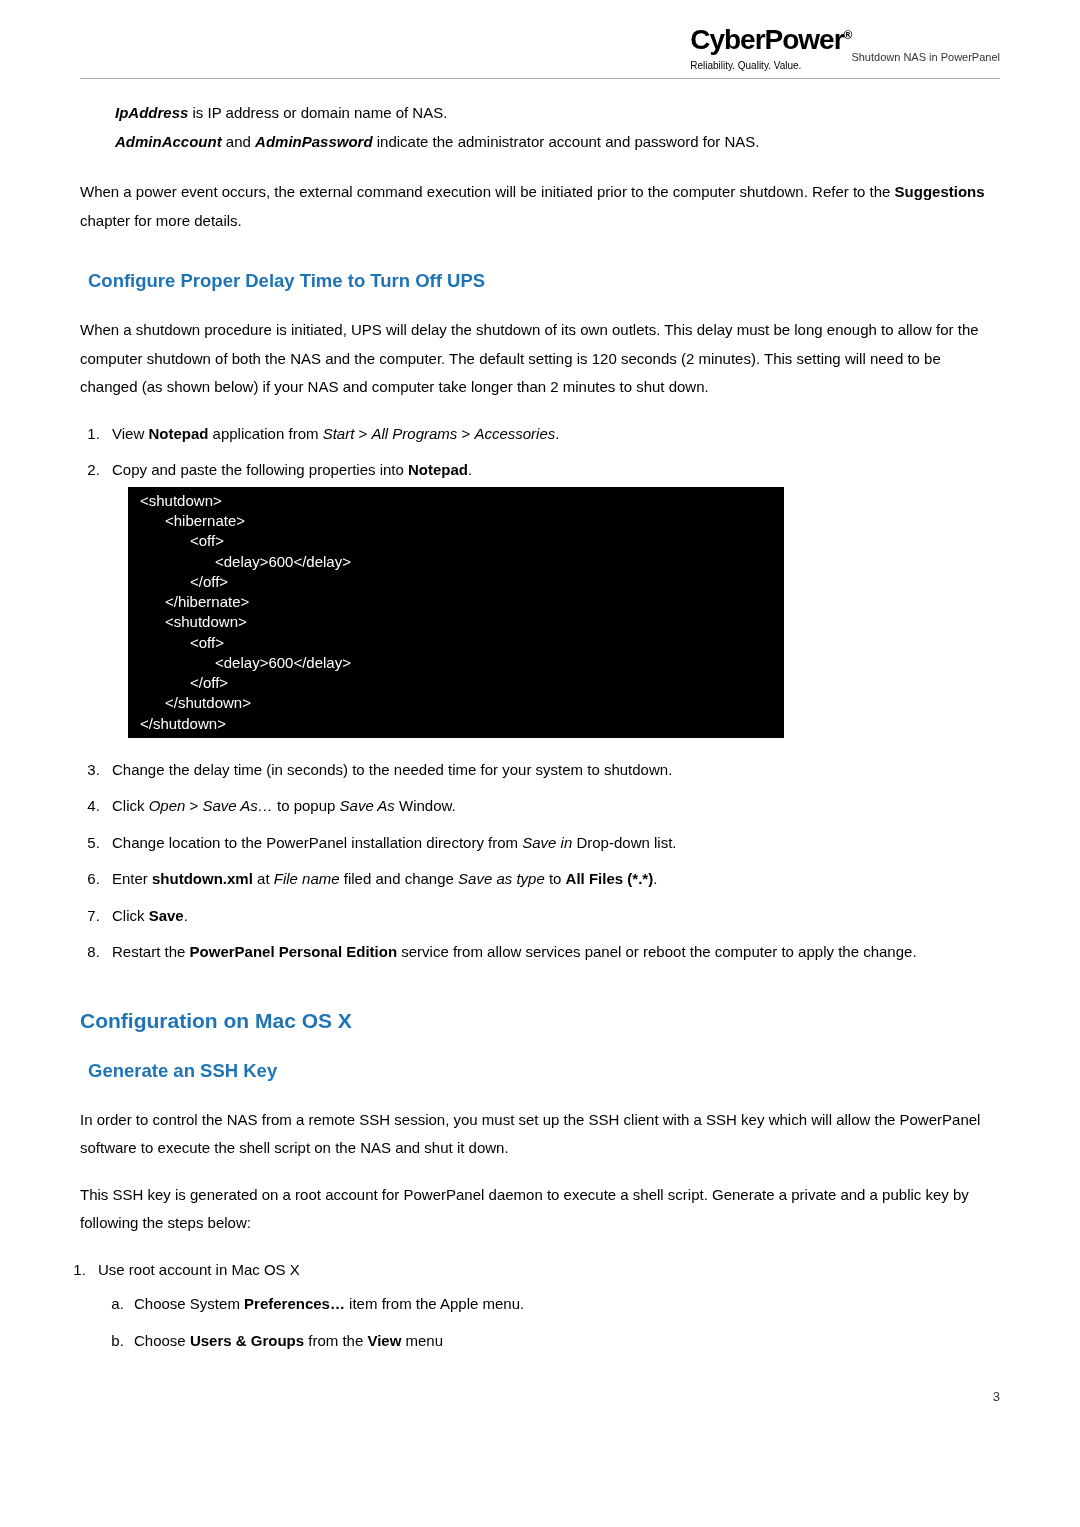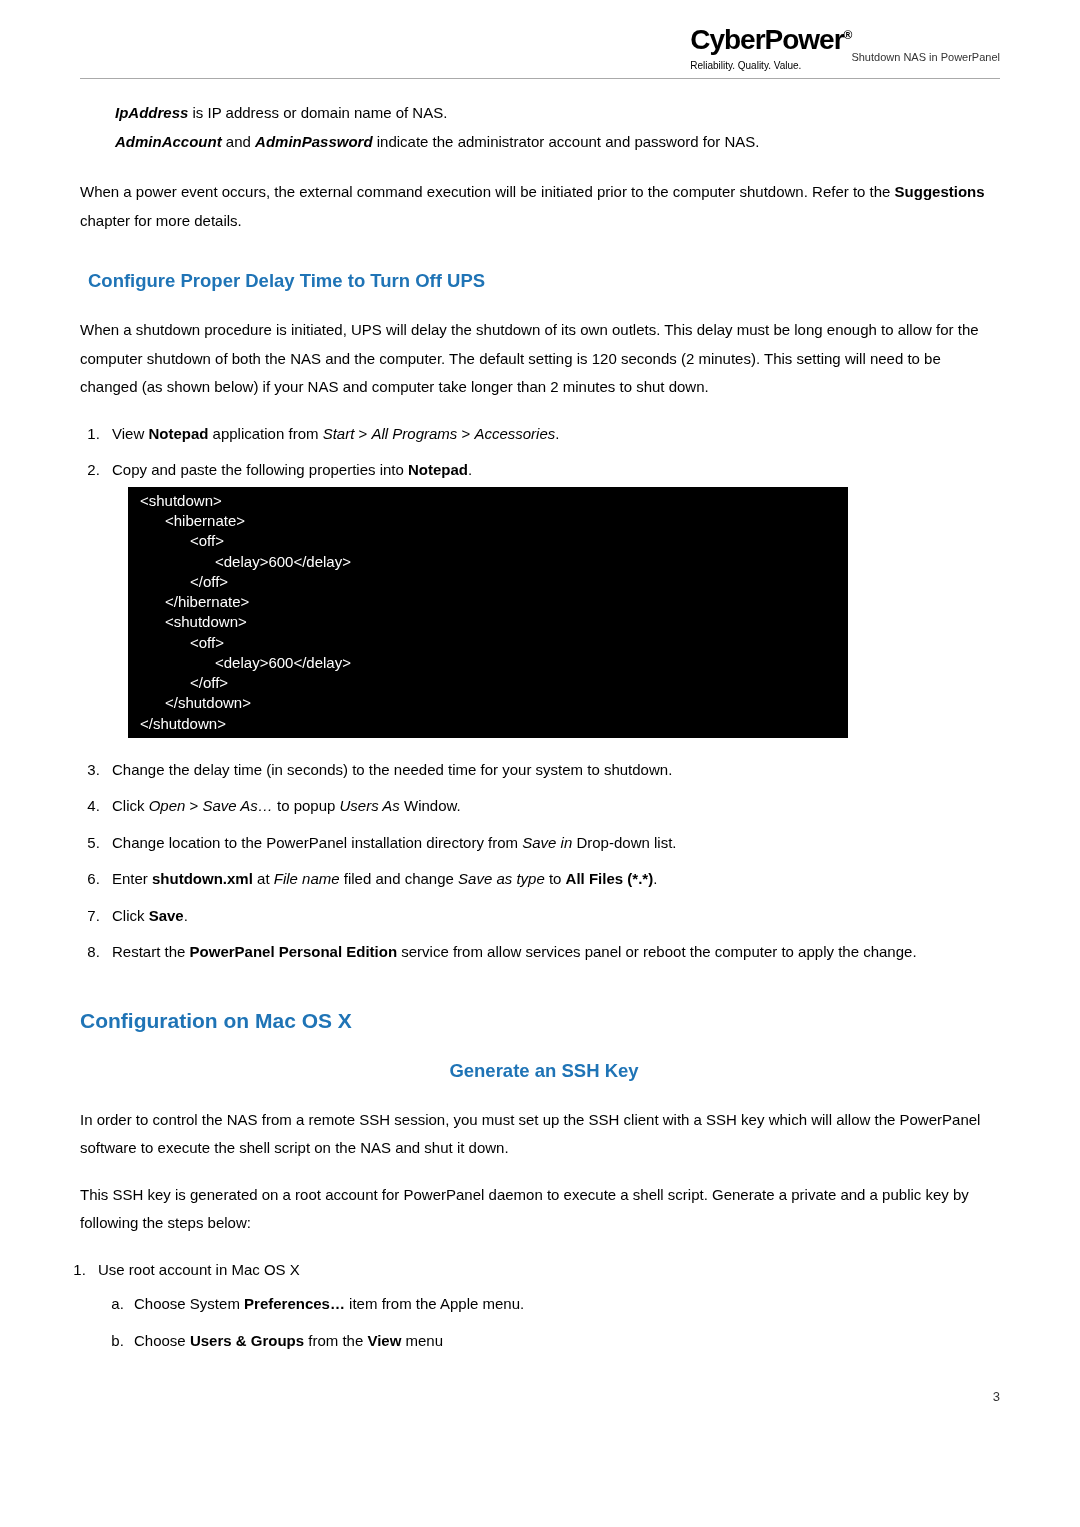--- a/index.html
+++ b/index.html
@@ -78,21 +78,21 @@
   }
   .codebox {
     background: #000;
     color: #fff;
     font-family: Arial, sans-serif;
     font-size: 15px;
     line-height: 1.35;
     padding: 4px 12px 4px 12px;
     margin: 2px 0 18px 16px;
     white-space: pre;
-    width: 720px;
+    width: 656px;
     box-sizing: border-box;
   }
   .page-num {
     text-align: right;
     font-size: 13px;
     color: #333;
     margin-top: 30px;
   }
 </style>
 </head>
@@ -137,39 +137,39 @@
       &lt;/hibernate&gt;
       &lt;shutdown&gt;
             &lt;off&gt;
                   &lt;delay&gt;600&lt;/delay&gt;
             &lt;/off&gt;
       &lt;/shutdown&gt;
 &lt;/shutdown&gt;</div>
   </li>
   <li value="3">Change the delay time (in seconds) to the needed time for your system to shutdown.</li>
   <li>
-    <span>Click </span><span class="italic">Open</span><span> &gt; </span><span class="italic">Save As…</span><span> to popup </span><span class="italic">Users As</span><span> Window.</span>
+    <span>Click </span><span class="italic">Open</span><span> &gt; </span><span class="italic">Save As…</span><span> to popup </span><span class="italic">Save As</span><span> Window.</span>
   </li>
   <li>
     <span>Change location to the PowerPanel installation directory from </span><span class="italic">Save in</span><span> Drop-down list.</span>
   </li>
   <li>
     <span>Enter </span><span class="bold">shutdown.xml</span><span> at </span><span class="italic">File name</span><span> filed and change </span><span class="italic">Save as type</span><span> to </span><span class="bold">All Files (*.*)</span><span>.</span>
   </li>
   <li>
     <span>Click </span><span class="bold">Save</span><span>.</span>
   </li>
   <li>
     <span>Restart the </span><span class="bold">PowerPanel Personal Edition</span><span> service from allow services panel or reboot the computer to apply the change.</span>
   </li>
 </ol>
 
 <h1 class="section-main">Configuration on Mac OS X</h1>
 
-<h2 class="section-blue" style="margin-top:10px;text-align:center;">Generate an SSH Key</h2>
+<h2 class="section-blue" style="margin-top:10px;">Generate an SSH Key</h2>
 
 <p>In order to control the NAS from a remote SSH session, you must set up the SSH client with a SSH key which will allow the PowerPanel software to execute the shell script on the NAS and shut it down.</p>
 
 <p>This SSH key is generated on a root account for PowerPanel daemon to execute a shell script. Generate a private and a public key by following the steps below:</p>
 
 <ol class="numlist" style="margin-left:10px;">
   <li>
     <span>Use root account in Mac OS X</span>
     <ol class="sublist">
       <li>

